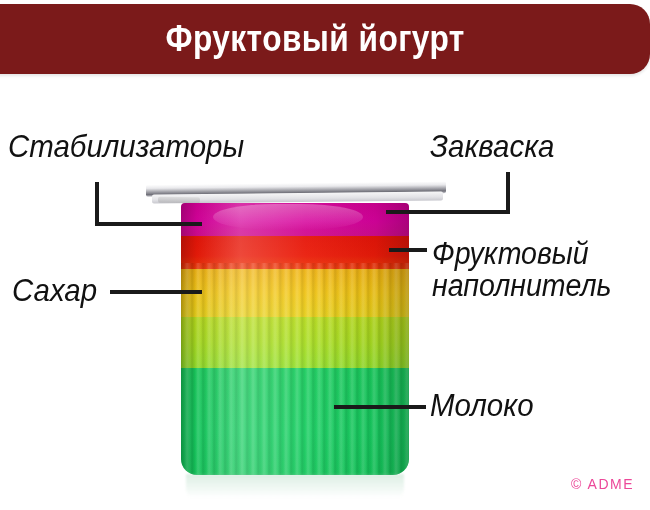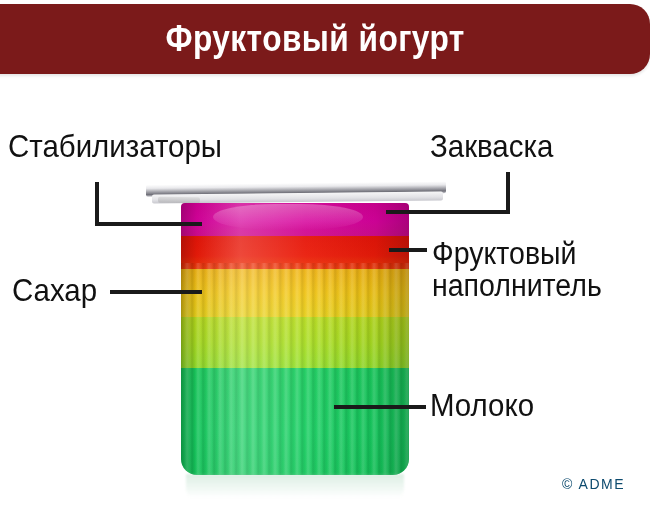--- a/index.html
+++ b/index.html
@@ -25,21 +25,21 @@
     color:#ffffff;
     font-size:36px;
     font-weight:bold;
     letter-spacing:0.5px;
     transform:scaleX(0.88);
     white-space:nowrap;
     font-family:"Liberation Sans", sans-serif;
   }
 
   
-  #scene { position:absolute; inset:0; }
+  #scene { position:absolute; inset:0;font-style:italic; }
 
   
   #cup {
     position:absolute;
     left:181px; top:203px;
     width:228px; height:272px;
     border-radius:4px 4px 16px 16px;
     overflow:hidden;
   }
   .band { position:absolute; left:0; width:100%; }
@@ -152,22 +152,22 @@
     color:#111111; font-size:31px; line-height:1.04;
     transform:scaleX(0.92); transform-origin:left top;
     font-family:"Liberation Sans", sans-serif;
   }
   #label-fruit span { display:block; }
   #label-moloko      { left:430px; top:387px; font-size:32px; }
 
   
   #watermark {
     position:absolute;
-    right:25px; bottom:18px;
-    color:#0c4a6e;
+    right:16px; bottom:18px;
+    color:#ec4899;
     font-size:14px;
     letter-spacing:1.5px;
     font-family:"Liberation Sans", sans-serif;
   }
 </style>
 </head>
 <body>
 
 <div id="title-banner">
   <div id="title-text">Фруктовый йогурт</div>

